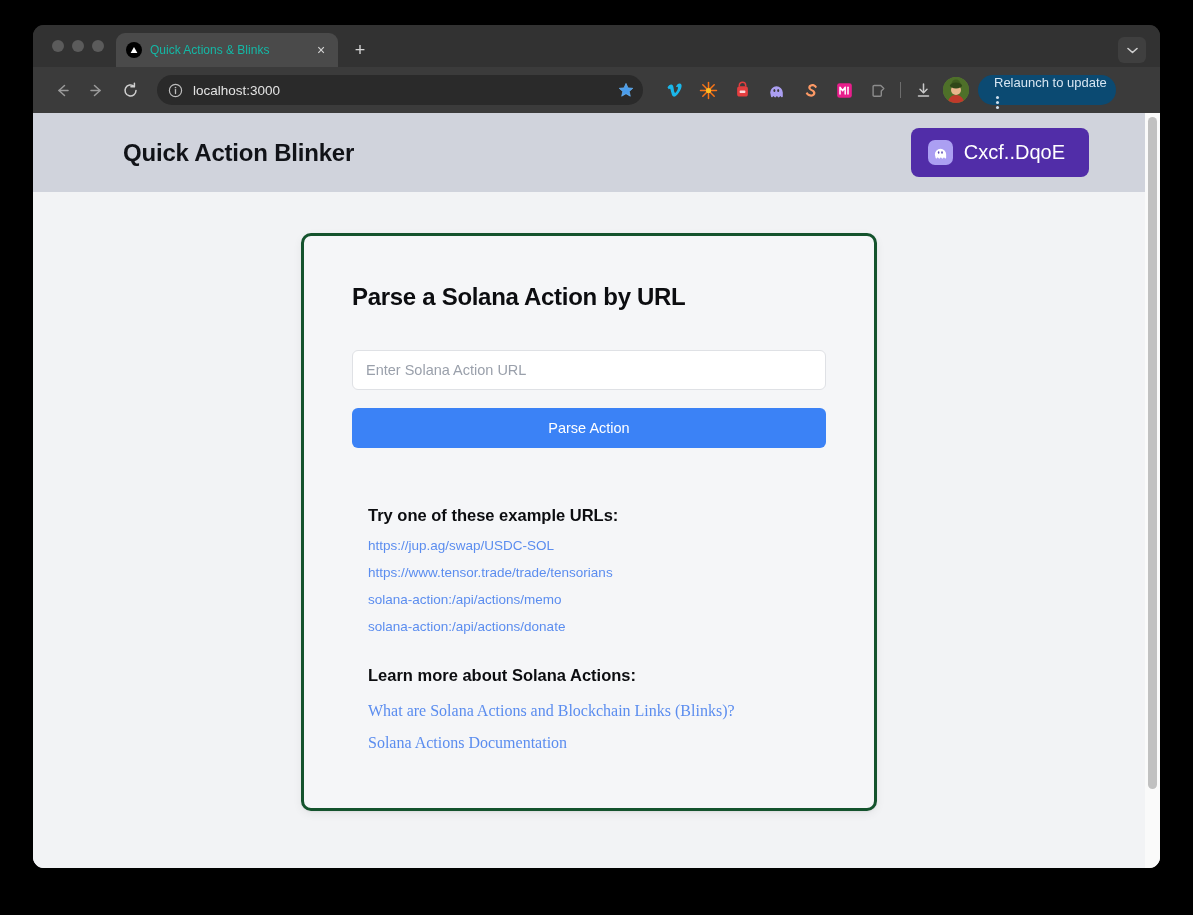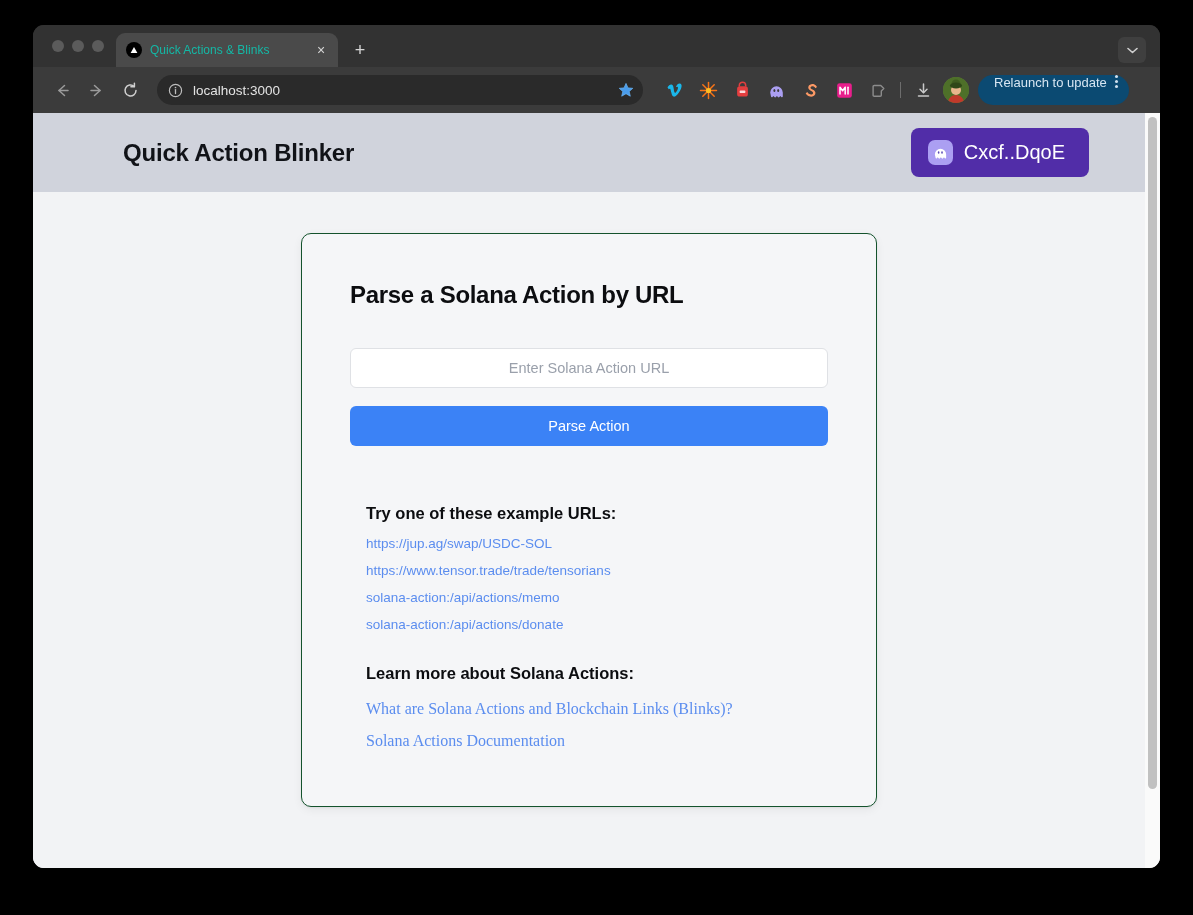--- a/index.html
+++ b/index.html
@@ -175,20 +175,21 @@
     height: 30px;
     background: #0b4a72;
     color: #d7e6f2;
     border-radius: 15px;
     display: flex;
     align-items: flex-start;
     gap: 6px;
     padding: 0 9px 0 16px;
     font-size: 13px;
     white-space: nowrap;
+    flex-direction: column;
   }
   .kebab {
     display: flex; flex-direction: column; gap: 2px;
     align-items: center;
     padding: 0 2px;
   }
   .kebab span { width: 3px; height: 3px; border-radius: 50%; background: #cfe0ee; display: block; }
 
   
   .viewport {
@@ -241,21 +242,21 @@
   }
 
   .content-area {
     padding-top: 41px;
     display: flex;
     justify-content: center;
   }
   .card {
     width: 576px;
     background: #f5f6f8;
-    border: 1px solid #14532d;
+    border: 3px solid #14532d;
     border-radius: 10px;
     box-shadow: 0 3px 10px rgba(16,18,24,0.06), 0 1px 2px rgba(16,18,24,0.05);
     padding: 47px 48px 42px 48px;
   }
   .card-title {
     font-size: 24px;
     font-weight: bold;
     color: #0c0d10;
     letter-spacing: -0.3px;
     margin-bottom: 39px;
@@ -264,21 +265,20 @@
     width: 100%;
     height: 40px;
     background: #ffffff;
     border: 1px solid #dfe1e5;
     border-radius: 6px;
     padding: 0 13px;
     font-size: 14.5px;
     color: #111;
     font-family: "Liberation Sans", sans-serif;
     outline: none;
-    text-align: center;
   }
   .url-input::placeholder { color: #9aa0ab; }
   .parse-btn {
     width: 100%;
     height: 40px;
     margin-top: 18px;
     background: #3b82f6;
     border: none;
     border-radius: 6px;
     color: #ffffff;

